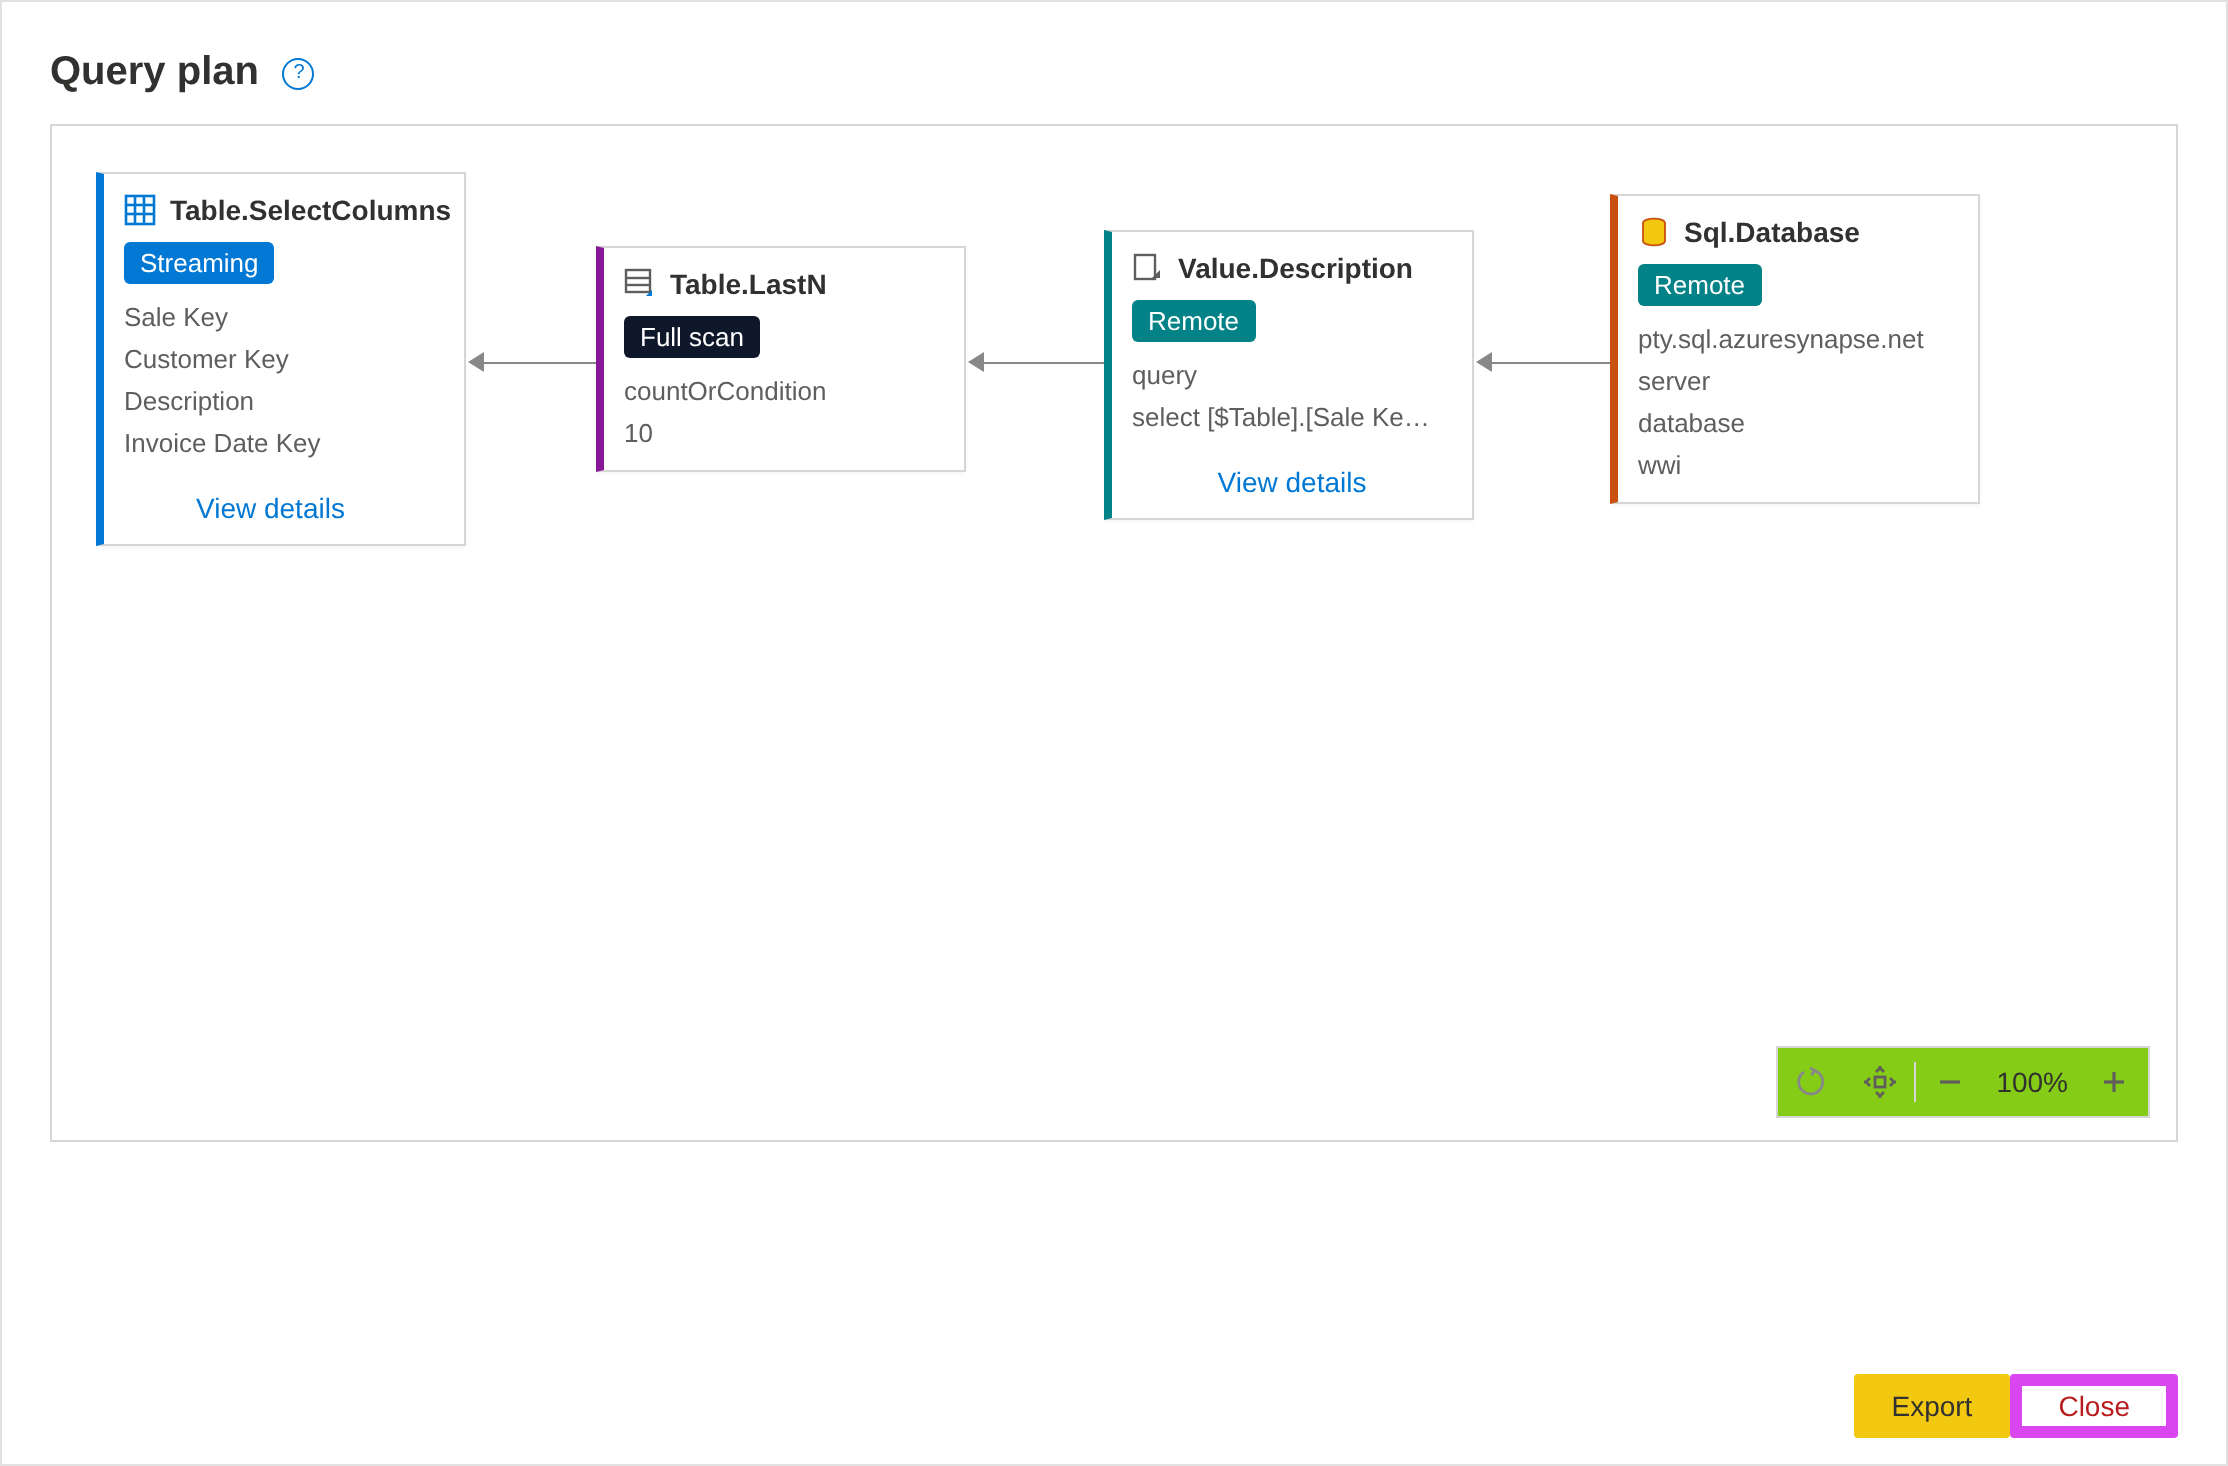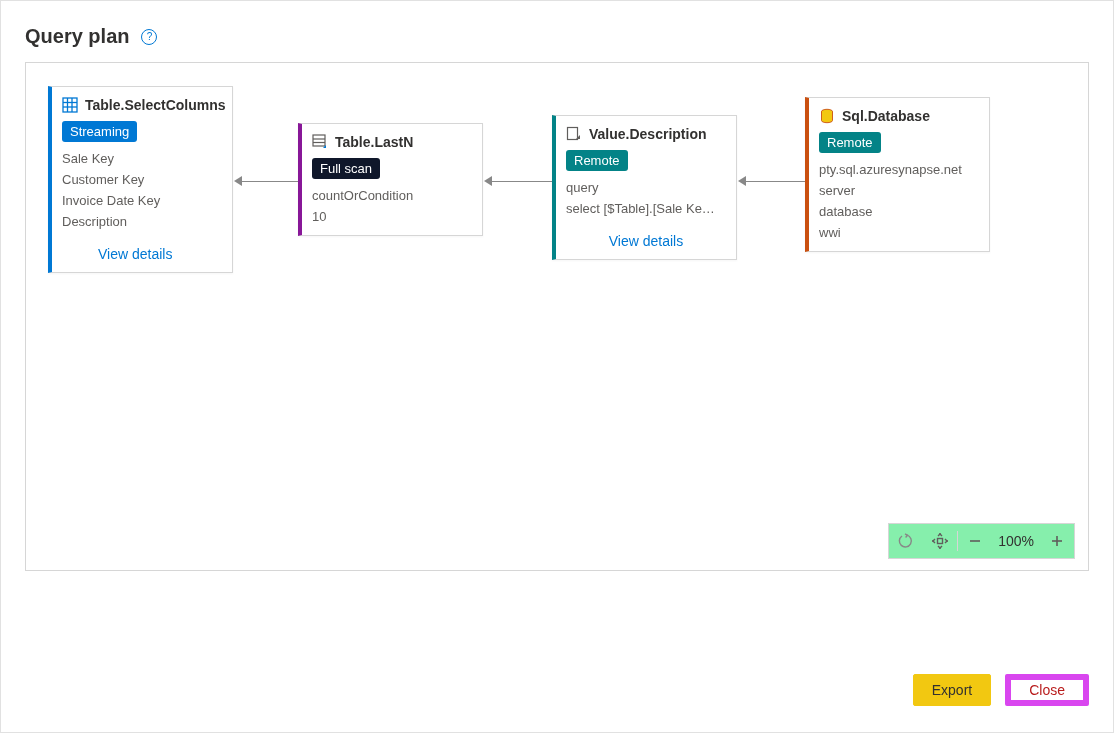--- a/index.html
+++ b/index.html
@@ -110,21 +110,21 @@
     border-top: 5px solid transparent;
     border-bottom: 5px solid transparent;
     border-right: 8px solid #888;
   }
   .zoombar {
     position: absolute;
     right: 13px;
     bottom: 11px;
     height: 36px;
     border: 1px solid #d6d6d6;
-    background: #86efac;
+    background: #84cc16;
     display: flex;
     align-items: center;
   }
   .zoombar .zbtn {
     width: 34px;
     height: 100%;
     display: flex;
     align-items: center;
     justify-content: center;
     cursor: pointer;
@@ -135,23 +135,22 @@
     height: 60%;
     background: #d6d6d6;
   }
   .zoombar .zlabel {
     padding: 0 6px;
     font-size: 14px;
   }
   .footer {
     position: absolute;
     right: 24px;
-    bottom: 26px;
-    display: flex;
-    gap: 14px;
+    bottom: 13px;
+    display: flex;
   }
   .footer button {
     height: 32px;
     padding: 0 18px;
     font-size: 14px;
     border-radius: 2px;
     cursor: pointer;
     font-family: inherit;
   }
   .btn-primary {
@@ -186,22 +185,22 @@
               <line x1="5.5" y1="1" x2="5.5" y2="15" stroke="#0078d4" stroke-width="1.3"></line>
               <line x1="10" y1="1" x2="10" y2="15" stroke="#0078d4" stroke-width="1.3"></line>
             </svg>
         </span>
         <span class="ntitle">Table.SelectColumns</span>
       </div>
       <span class="badge badge-blue">Streaming</span>
       <div class="nbody">
         <div>Sale Key</div>
         <div>Customer Key</div>
+        <div>Description</div>
         <div>Invoice Date Key</div>
-        <div>Description</div>
       </div>
       <div class="viewdetails left">View details</div>
     </div>
 
     <div class="node node-purple" style="left:272px; top:60px;">
       <div class="nhead">
         <span class="nicon">
           <svg viewBox="0 0 16 16">
               <rect x="1" y="1" width="12" height="11" fill="none" stroke="#605e5c" stroke-width="1.2"></rect>
               <line x1="1" y1="5" x2="13" y2="5" stroke="#605e5c" stroke-width="1.2"></line>

